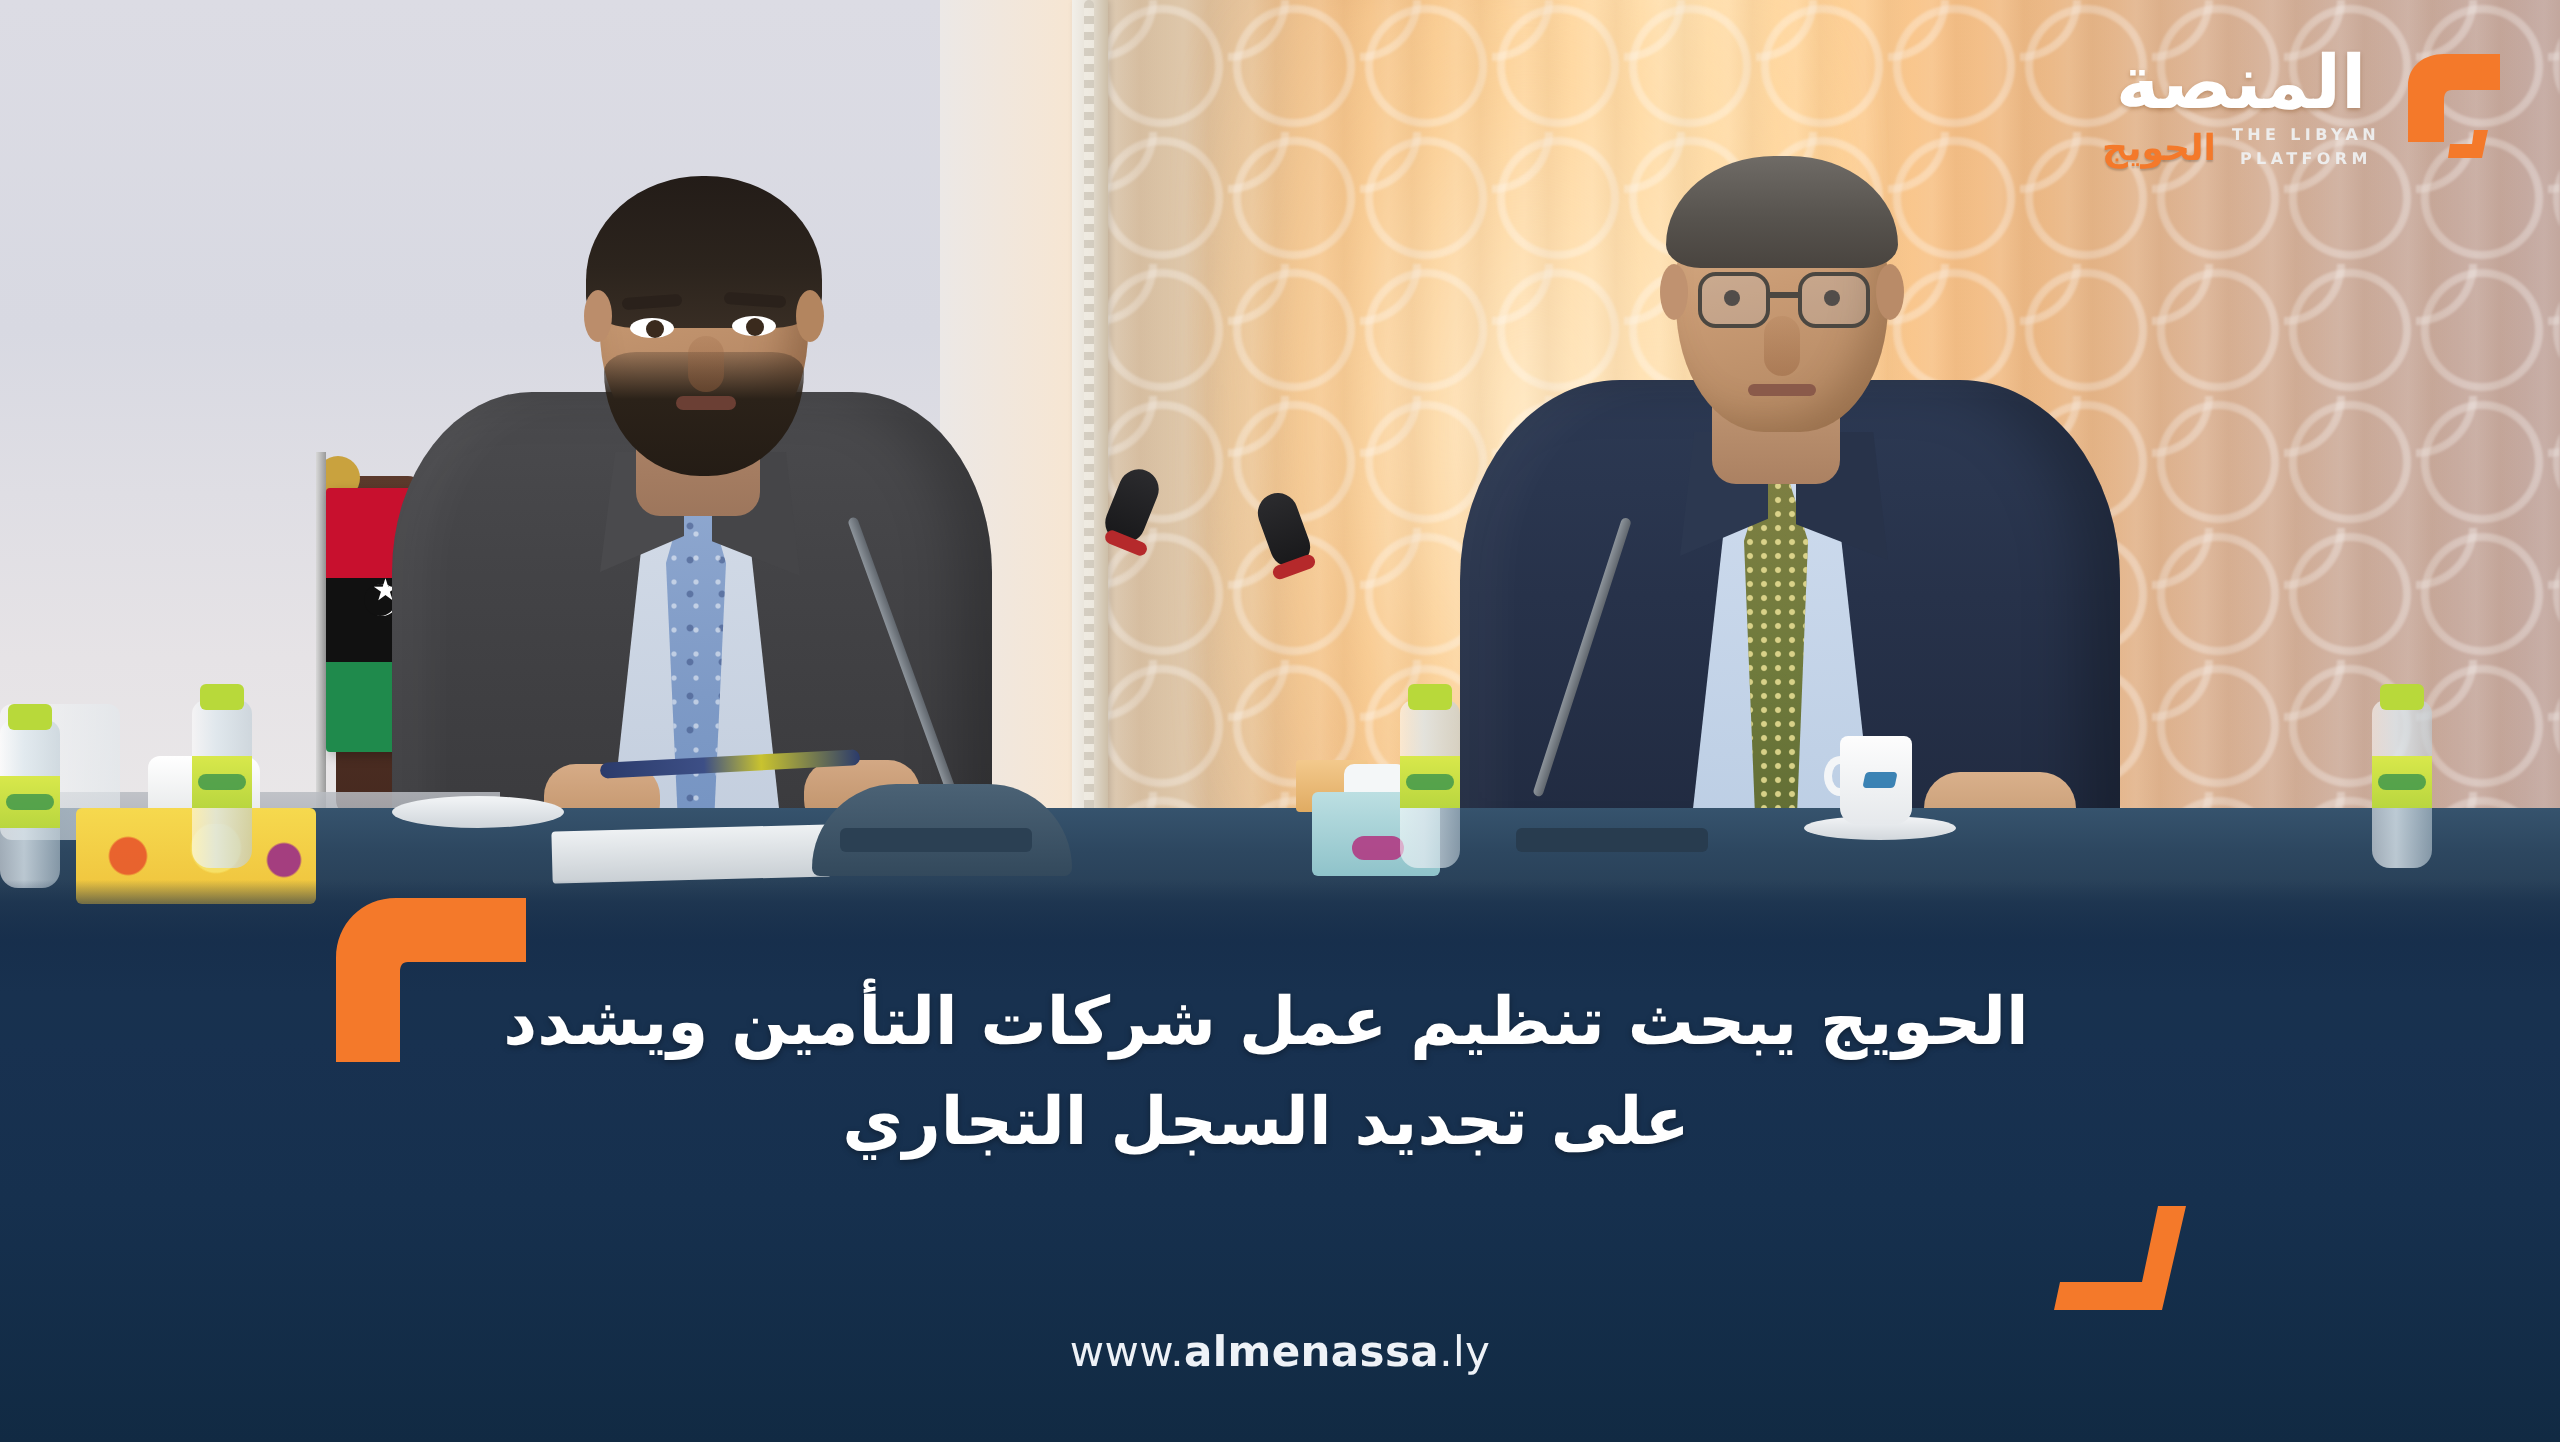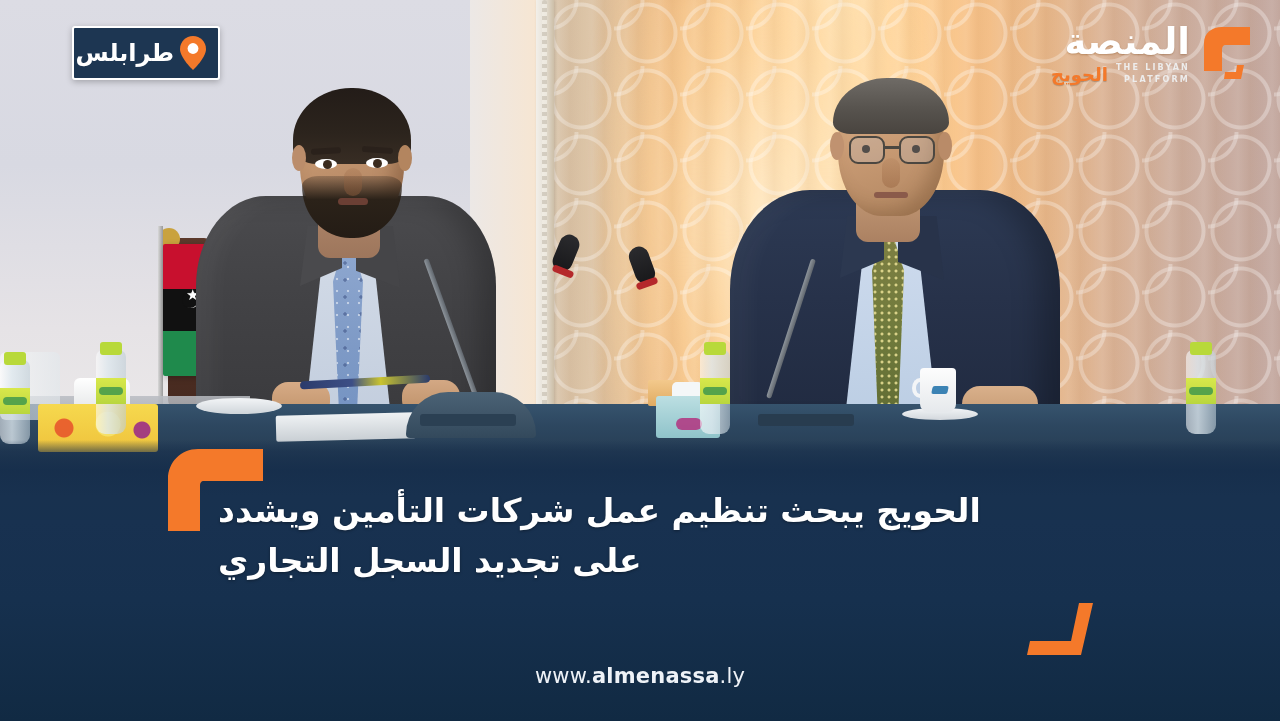--- a/index.html
+++ b/index.html
@@ -270,21 +270,21 @@
       #112940 100%);
   }
   .bottom-solid{
     position:absolute; left:0; top:520px; width:1280px; height:201px;
     background:linear-gradient(180deg,#183150 0%,#16304e 40%,#112a43 100%);
   }
 
   
   .headline {
     position:absolute; right:232px; top:486px; width:830px;
-    text-align:left; direction:rtl;
+    text-align:center; direction:rtl;
     color:#ffffff; font-size:33px; line-height:1.52; font-weight:bold;
     letter-spacing:0px;
     text-shadow:0 1px 3px rgba(0,0,0,.35);
   }
 
   
   .bracket {
     position:absolute; left:168px; top:449px; width:95px; height:82px;
   }
   .bracket svg { display:block; }
@@ -308,21 +308,21 @@
     box-shadow:0 2px 6px rgba(0,0,0,.25);
   }
   .badge-text {
     color:#ffffff; font-size:24px; font-weight:bold; direction:rtl;
     line-height:1;
   }
   .pin { width:26px; height:34px; flex:0 0 auto; }
 
   
   .logo { position:absolute; right:22px; top:14px; width:220px; height:80px; display:flex; align-items:center; justify-content:flex-end; gap:6px; }
-  .logo-text-wrap { text-align:right; direction:rtl; }
+  .logo-text-wrap { text-align:center; direction:rtl; }
   .logo-ar {
     color:#ffffff; font-size:37px; font-weight:bold; line-height:.95;
     text-shadow:0 1px 2px rgba(120,60,10,.35);
   }
   .logo-en {
     color:#f0f2f3; font-size:8px; letter-spacing:2.2px; font-weight:bold;
     margin-top:3px; opacity:.92;
   }
   .logo-sub {
     color:#f4792a; font-size:18px; font-weight:bold; line-height:1; margin-top:1px;
@@ -469,29 +469,20 @@
   <div class="accent-l">
     <svg width="66" height="52" viewBox="0 0 66 52">
       <path d="M52,0 L66,0 L54,52 L0,52 L3,38 L44,38 Z" fill="#f4792a"></path>
     </svg>
   </div>
 
   <div class="site">
     <span>www.</span><span class="b">almenassa</span><span>.ly</span>
   </div>
 
-  <div class="badge">
-    <span class="badge-text">طرابلس</span>
-    <span class="pin">
-      <svg width="26" height="34" viewBox="0 0 26 34">
-        <path d="M13,0 C5.8,0 0,5.8 0,13 C0,22 13,34 13,34 C13,34 26,22 26,13 C26,5.8 20.2,0 13,0 Z" fill="#f4792a"></path>
-        <circle cx="13" cy="12.5" r="5.4" fill="#ffffff"></circle>
-      </svg>
-    </span>
-  </div>
 
   <div class="logo">
     <div class="logo-text-wrap">
       <div class="logo-ar">المنصة</div>
       <div class="row-inline">
         <div>
           <div class="logo-en">THE LIBYAN</div>
           <div class="logo-en">PLATFORM</div>
         </div>
         <div class="logo-sub">الحويج</div>

